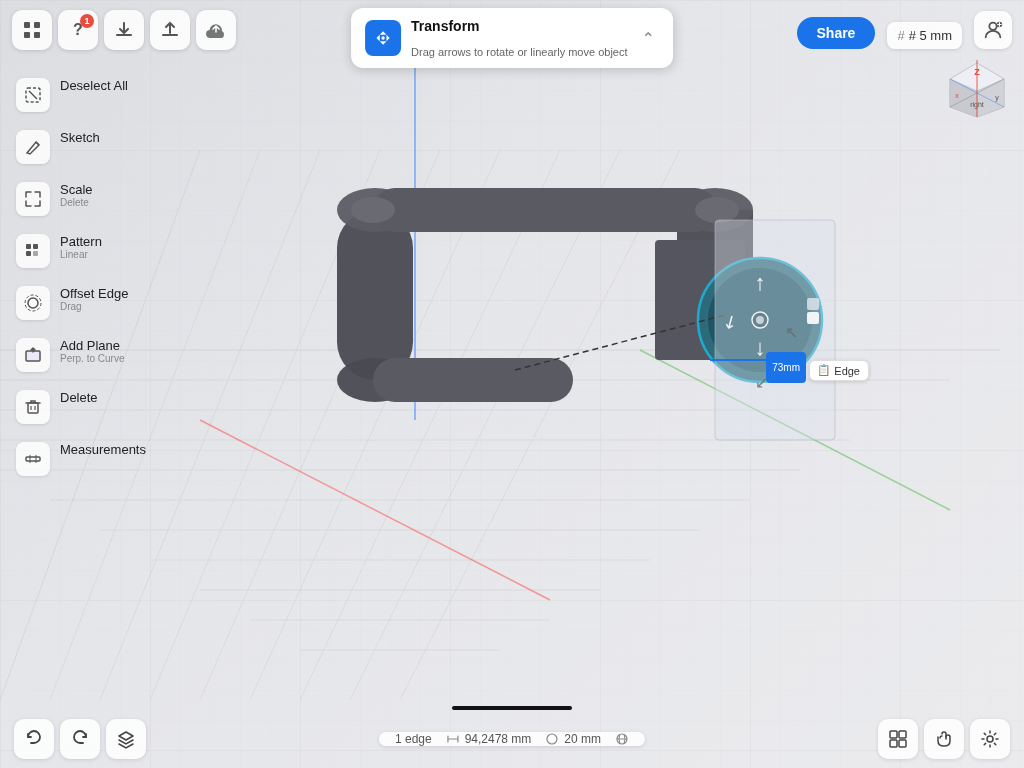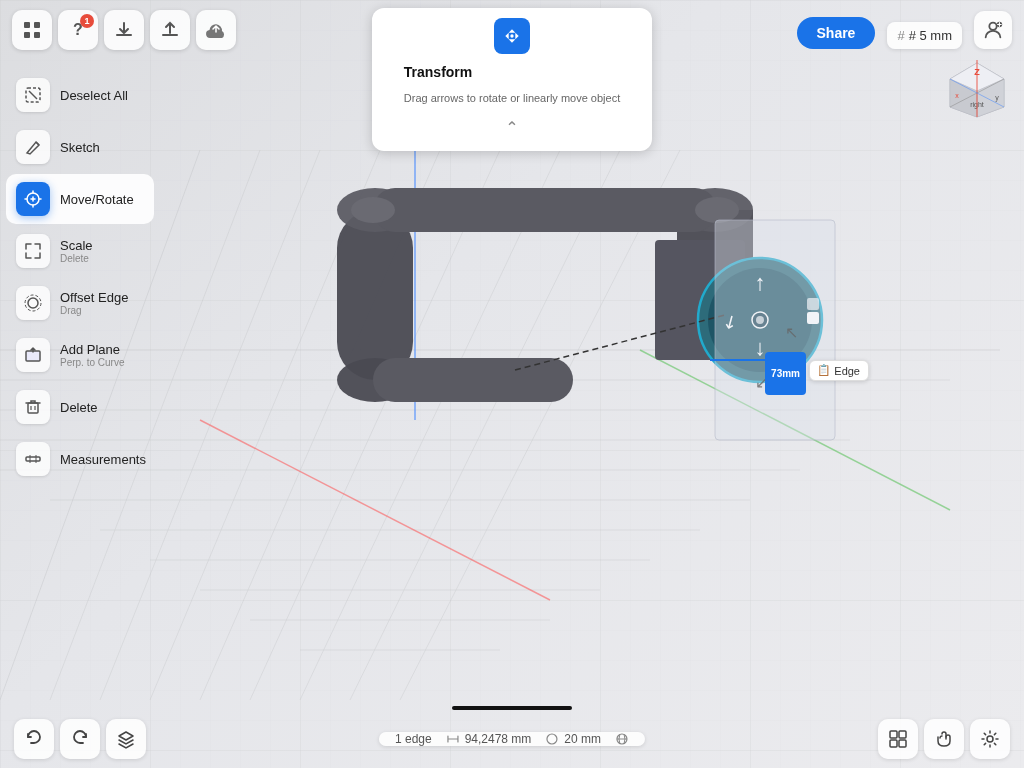--- a/index.html
+++ b/index.html
@@ -63,21 +63,20 @@
       transform: translateX(-50%);
       background: white;
       border-radius: 12px;
       padding: 10px 14px;
       display: flex;
       align-items: center;
       gap: 10px;
       box-shadow: 0 2px 12px rgba(0,0,0,0.18);
       min-width: 280px;
       z-index: 200;
-      flex-direction: column;
     }
 
     .transform-icon {
       width: 36px; height: 36px;
       background: #1a73e8;
       border-radius: 8px;
       display: flex; align-items: center; justify-content: center;
       flex-shrink: 0;
     }
 
@@ -140,21 +139,21 @@
       width: 160px;
       z-index: 100;
       display: flex;
       flex-direction: column;
       gap: 2px;
       padding: 0 6px;
     }
 
     .sidebar-item {
       display: flex;
-      align-items: center;
+      align-items: flex-start;
       gap: 10px;
       padding: 8px 10px;
       border-radius: 10px;
       cursor: pointer;
       background: transparent;
       border: none;
       text-align: left;
       width: 100%;
       transition: background 0.15s;
     }
@@ -228,23 +227,23 @@
       background: #111;
       border-radius: 2px;
     }
 
     
     .measurement-label {
       position: absolute;
       background: #1a73e8;
       color: white;
       font-size: 10px;
-      padding: 16px 6px;
+      padding: 10px 6px;
       border-radius: 4px;
-      font-weight: 700;
+      font-weight: 400;
     }
 
     
     .copy-badge {
       position: absolute;
       background: white;
       border: 1px solid #ddd;
       border-radius: 6px;
       padding: 3px 8px;
       font-size: 11px;
@@ -471,43 +470,47 @@
   <button class="sidebar-item">
     <div class="sidebar-icon default">
       <svg width="18" height="18" viewBox="0 0 18 18" fill="none">
         <path d="M3 15 L12 4 L15 7 L6 16 L3 15Z" stroke="#555" stroke-width="1.5" fill="none"></path>
         <path d="M12 4L15 7" stroke="#555" stroke-width="1.5"></path>
       </svg>
     </div>
     <span class="sidebar-label">Sketch</span>
   </button>
 
-  <button class="sidebar-item active">
-    <div class="sidebar-icon active-icon">
-      <svg width="20" height="20" viewBox="0 0 20 20" fill="none">
-        <circle cx="10" cy="10" r="6" stroke="white" stroke-width="1.5"></circle>
-        <path d="M10 4V2M10 16v2M4 10H2M16 10h2" stroke="white" stroke-width="1.5" stroke-linecap="round"></path>
-        <path d="M10 8v4M8 10h4" stroke="white" stroke-width="1.5" stroke-linecap="round"></path>
-      </svg>
-    </div>
-    <span class="sidebar-label">Move/Rotate</span>
-  </button>
 
   <button class="sidebar-item">
     <div class="sidebar-icon default">
       <svg width="18" height="18" viewBox="0 0 18 18" fill="none">
         <path d="M2 2h5M2 2v5M16 2h-5M16 2v5M2 16h5M2 16v-5M16 16h-5M16 16v-5" stroke="#555" stroke-width="1.5" stroke-linecap="round"></path>
       </svg>
     </div>
     <div>
       <div class="sidebar-label">Scale</div>
       <div class="sidebar-sub">Delete</div>
     </div>
   </button>
 
+  <button class="sidebar-item">
+    <div class="sidebar-icon default">
+      <svg width="18" height="18" viewBox="0 0 18 18" fill="none">
+        <rect x="2" y="2" width="5" height="5" rx="1" fill="#555"></rect>
+        <rect x="9" y="2" width="5" height="5" rx="1" fill="#555"></rect>
+        <rect x="2" y="9" width="5" height="5" rx="1" fill="#555"></rect>
+        <rect x="9" y="9" width="5" height="5" rx="1" fill="#555" opacity="0.5"></rect>
+      </svg>
+    </div>
+    <div>
+      <div class="sidebar-label">Pattern</div>
+      <div class="sidebar-sub">Linear</div>
+    </div>
+  </button>
 
   <button class="sidebar-item">
     <div class="sidebar-icon default">
       <svg width="18" height="18" viewBox="0 0 18 18" fill="none">
         <circle cx="9" cy="9" r="5" stroke="#555" stroke-width="1.5"></circle>
         <circle cx="9" cy="9" r="8" stroke="#555" stroke-width="1" stroke-dasharray="3,2" fill="none"></circle>
       </svg>
     </div>
     <div>
       <div class="sidebar-label">Offset Edge</div>

